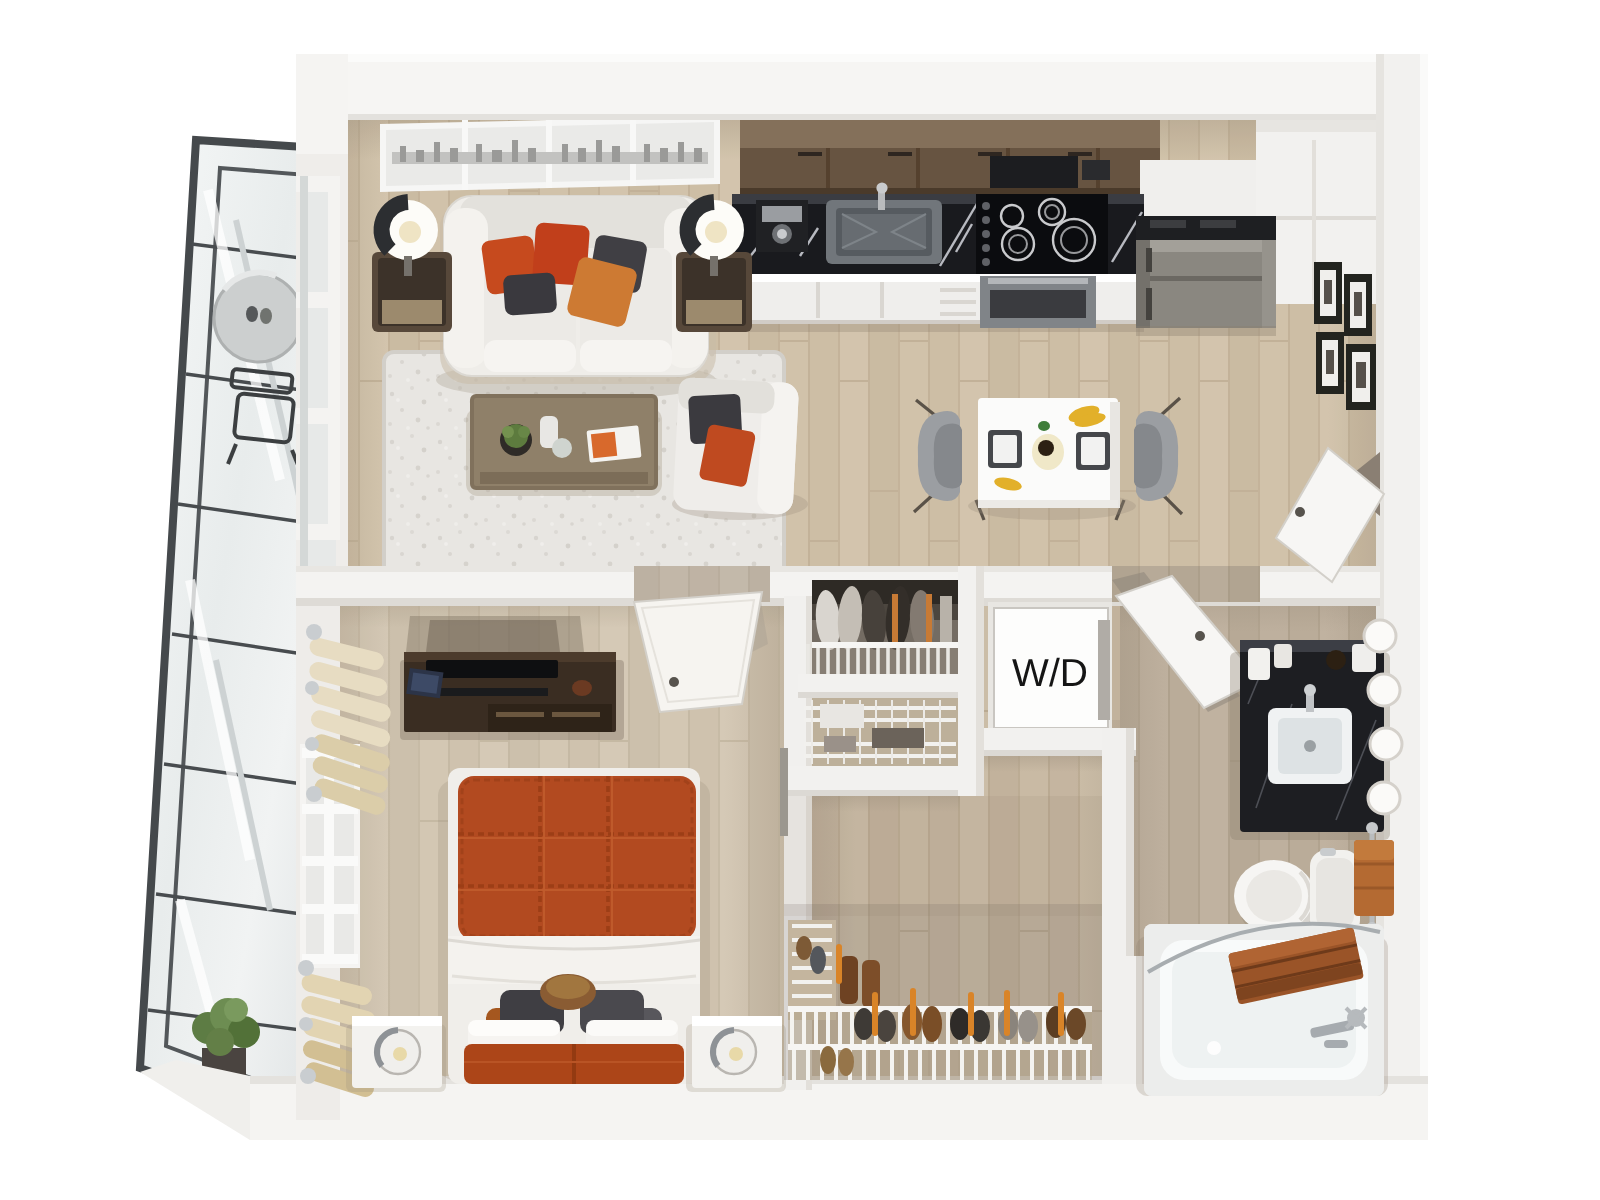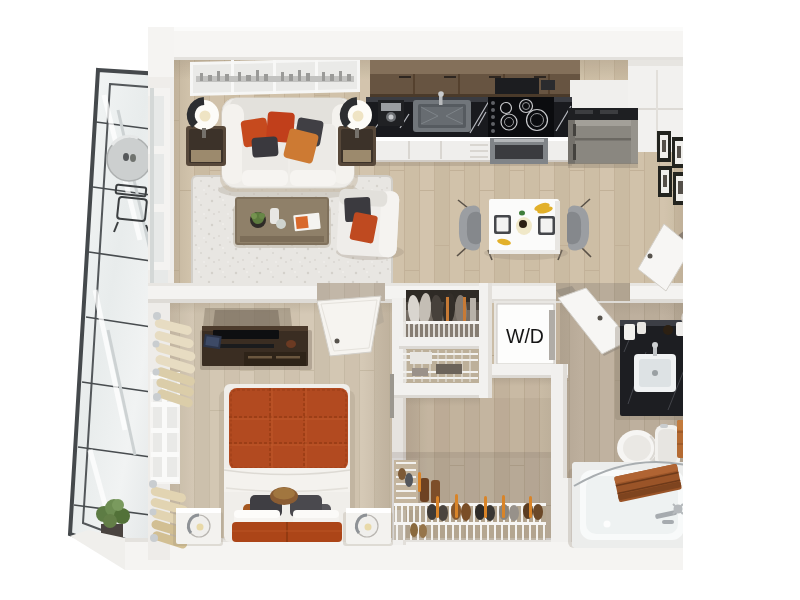--- a/index.html
+++ b/index.html
@@ -1,16 +1,16 @@
 <!DOCTYPE html>
 <html><head>
 <meta charset="utf-8">
 <style>
   html,body{margin:0;padding:0;background:#ffffff;}
-  .page{width:683px;height:600px;position:relative;overflow:hidden;font-family:"Liberation Sans",sans-serif;}
+  .page{width:800px;height:600px;position:relative;overflow:hidden;font-family:"Liberation Sans",sans-serif;}
 </style>
 </head>
 <body>
 <div class="page">
 <svg width="800" height="600" viewBox="0 0 800 600" xmlns="http://www.w3.org/2000/svg">
 <defs>
   <linearGradient id="glassG" x1="0" y1="0" x2="1" y2="1">
     <stop offset="0" stop-color="#f6f8f8"></stop>
     <stop offset="0.45" stop-color="#e8ecec"></stop>
     <stop offset="0.7" stop-color="#f1f3f3"></stop>

